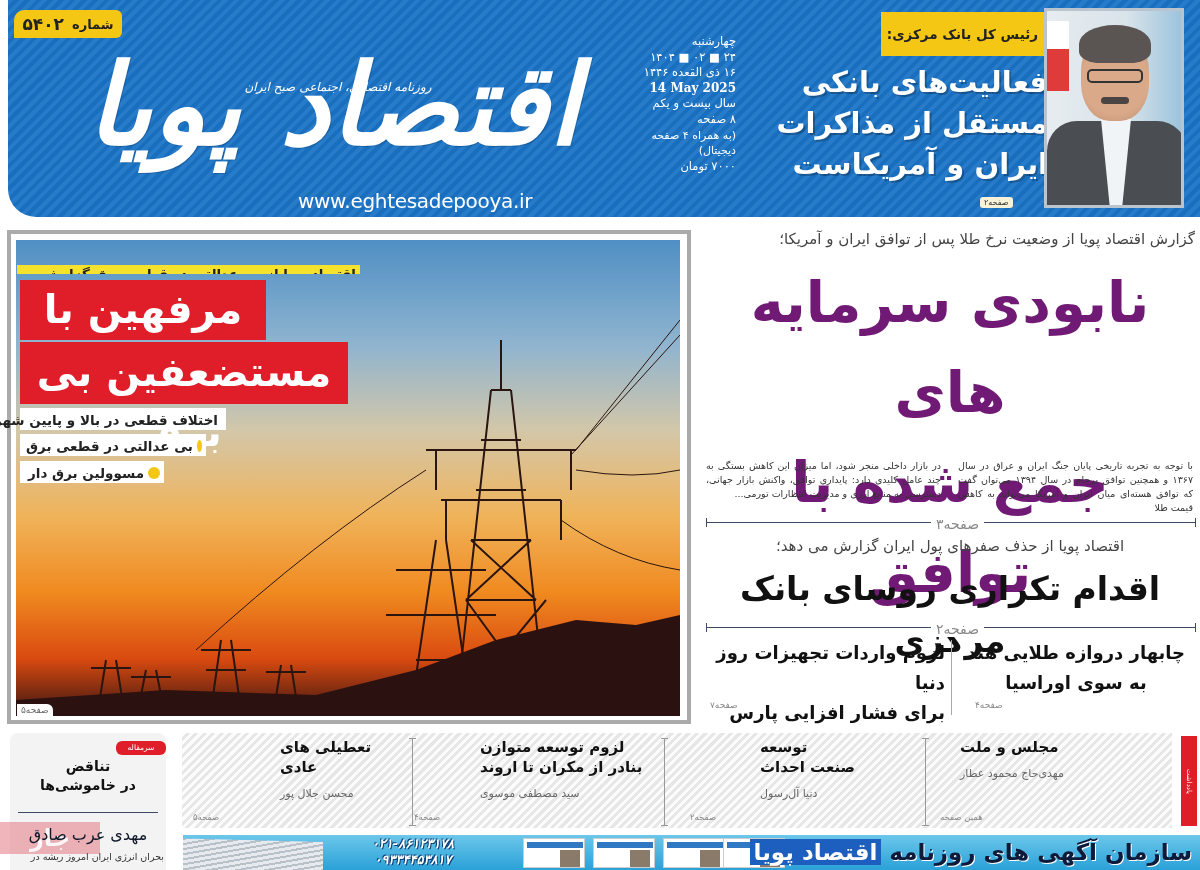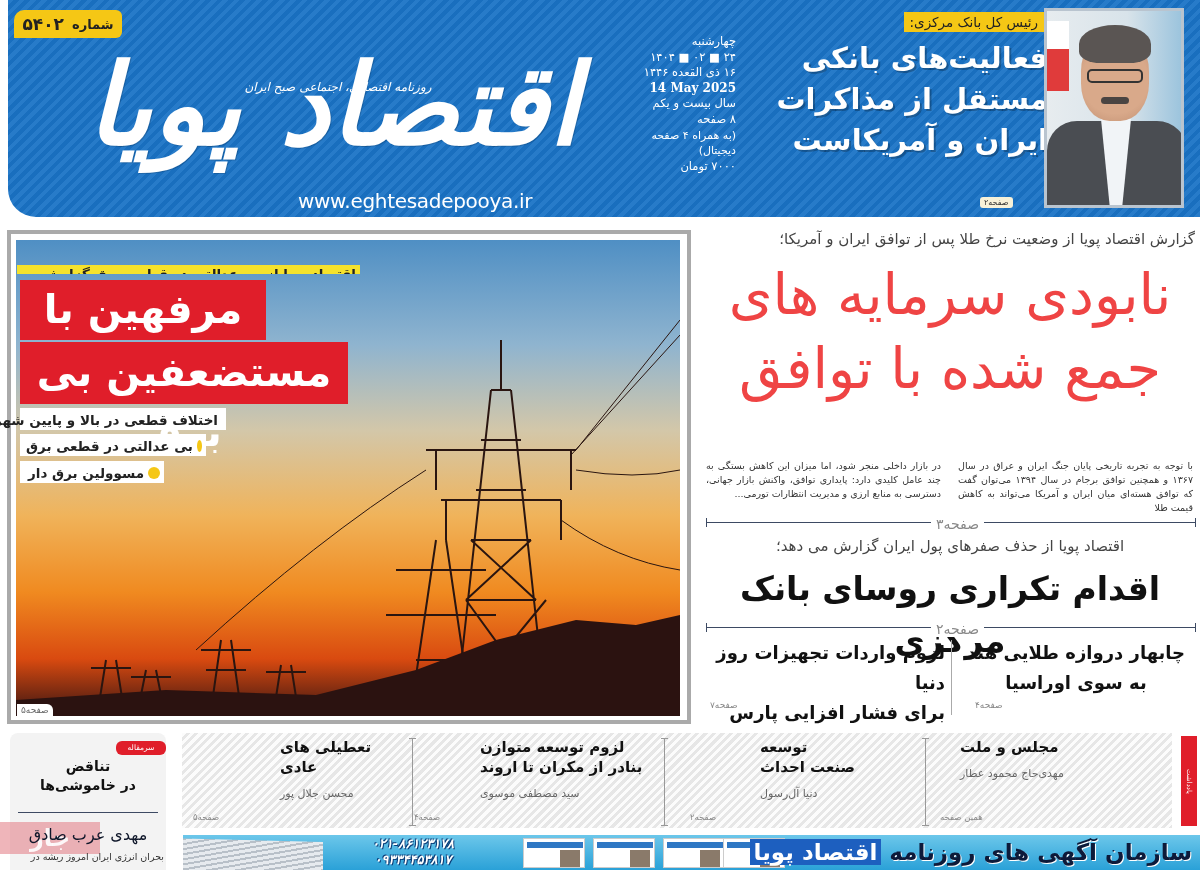--- a/index.html
+++ b/index.html
@@ -44,22 +44,22 @@
     position: absolute; left: 618px; top: 34px; width: 110px;
     direction: rtl; text-align: right; color: #ffffff; font-size: 11.5px; line-height: 15.6px;
   }
   .date-block .en { font-family: "DejaVu Serif", serif; font-weight: bold; font-size: 12px; direction: ltr; text-align: right; }
   .date-block .small { font-size: 11px; }
 
   .top-story {
     position: absolute; left: 760px; top: 12px; width: 280px; direction: rtl; text-align: right;
   }
   .top-kicker {
-    display: inline-block; background: #f5c715; color: #222; font-size: 13.5px; font-weight: normal;
-    padding: 2px 6px; margin-right: 4px;
+    display: inline-block; background: #f5c715; color: #222; font-size: 13.5px; font-weight: bold;
+    padding: 14px 6px; margin-right: 4px;
   }
   .top-headline {
     color: #ffffff; font-weight: bold; font-size: 29px; line-height: 41px; margin-top: 6px;
     text-shadow: 2px 2px 0 rgba(0,0,0,0.25);
   }
   .top-page-tag {
     position: absolute; left: 980px; top: 197px; background: #f7f1d8; color: #333;
     font-size: 8px; padding: 1px 4px; border-radius: 3px; direction: rtl;
   }
   .portrait {
@@ -115,21 +115,21 @@
     padding: 1px 4px; border-radius: 0 6px 0 0; direction: rtl;
   }
 
   
   .main-kicker {
     position: absolute; left: 705px; top: 230px; width: 490px; direction: rtl; text-align: right;
     color: #444; font-size: 15px; white-space: nowrap;
   }
   .main-headline {
     position: absolute; left: 705px; top: 258px; width: 490px; direction: rtl; text-align: center;
-    color: #ef4444; font-weight: normal; font-size: 56px; line-height: 74px; letter-spacing: -1px;
+    color: #701a75; font-weight: bold; font-size: 56px; line-height: 90px; letter-spacing: -1px;
   }
   .main-body {
     position: absolute; top: 459px; width: 235px; direction: rtl; text-align: justify;
     color: #333; font-size: 9.5px; line-height: 14px;
   }
   .main-body.right { left: 958px; }
   .main-body.left { left: 706px; }
 
   .rule {
     position: absolute; height: 1px; background: #3d4a63;

